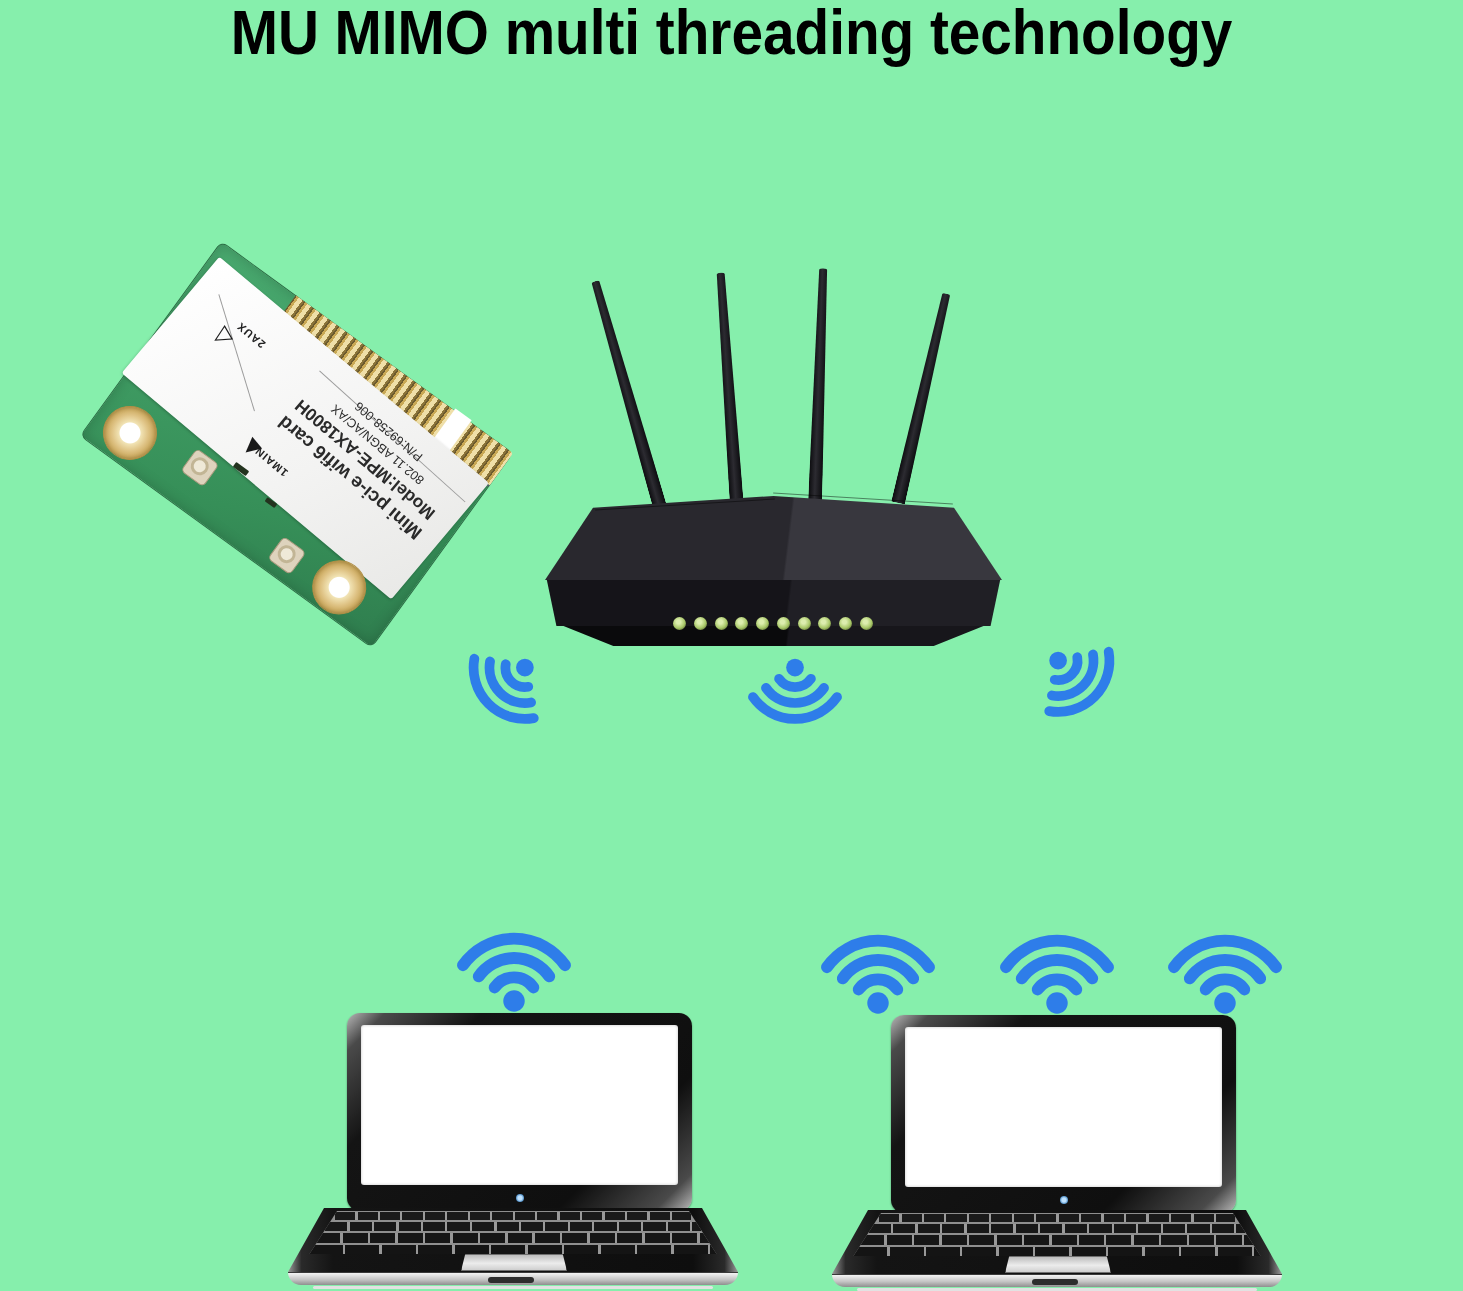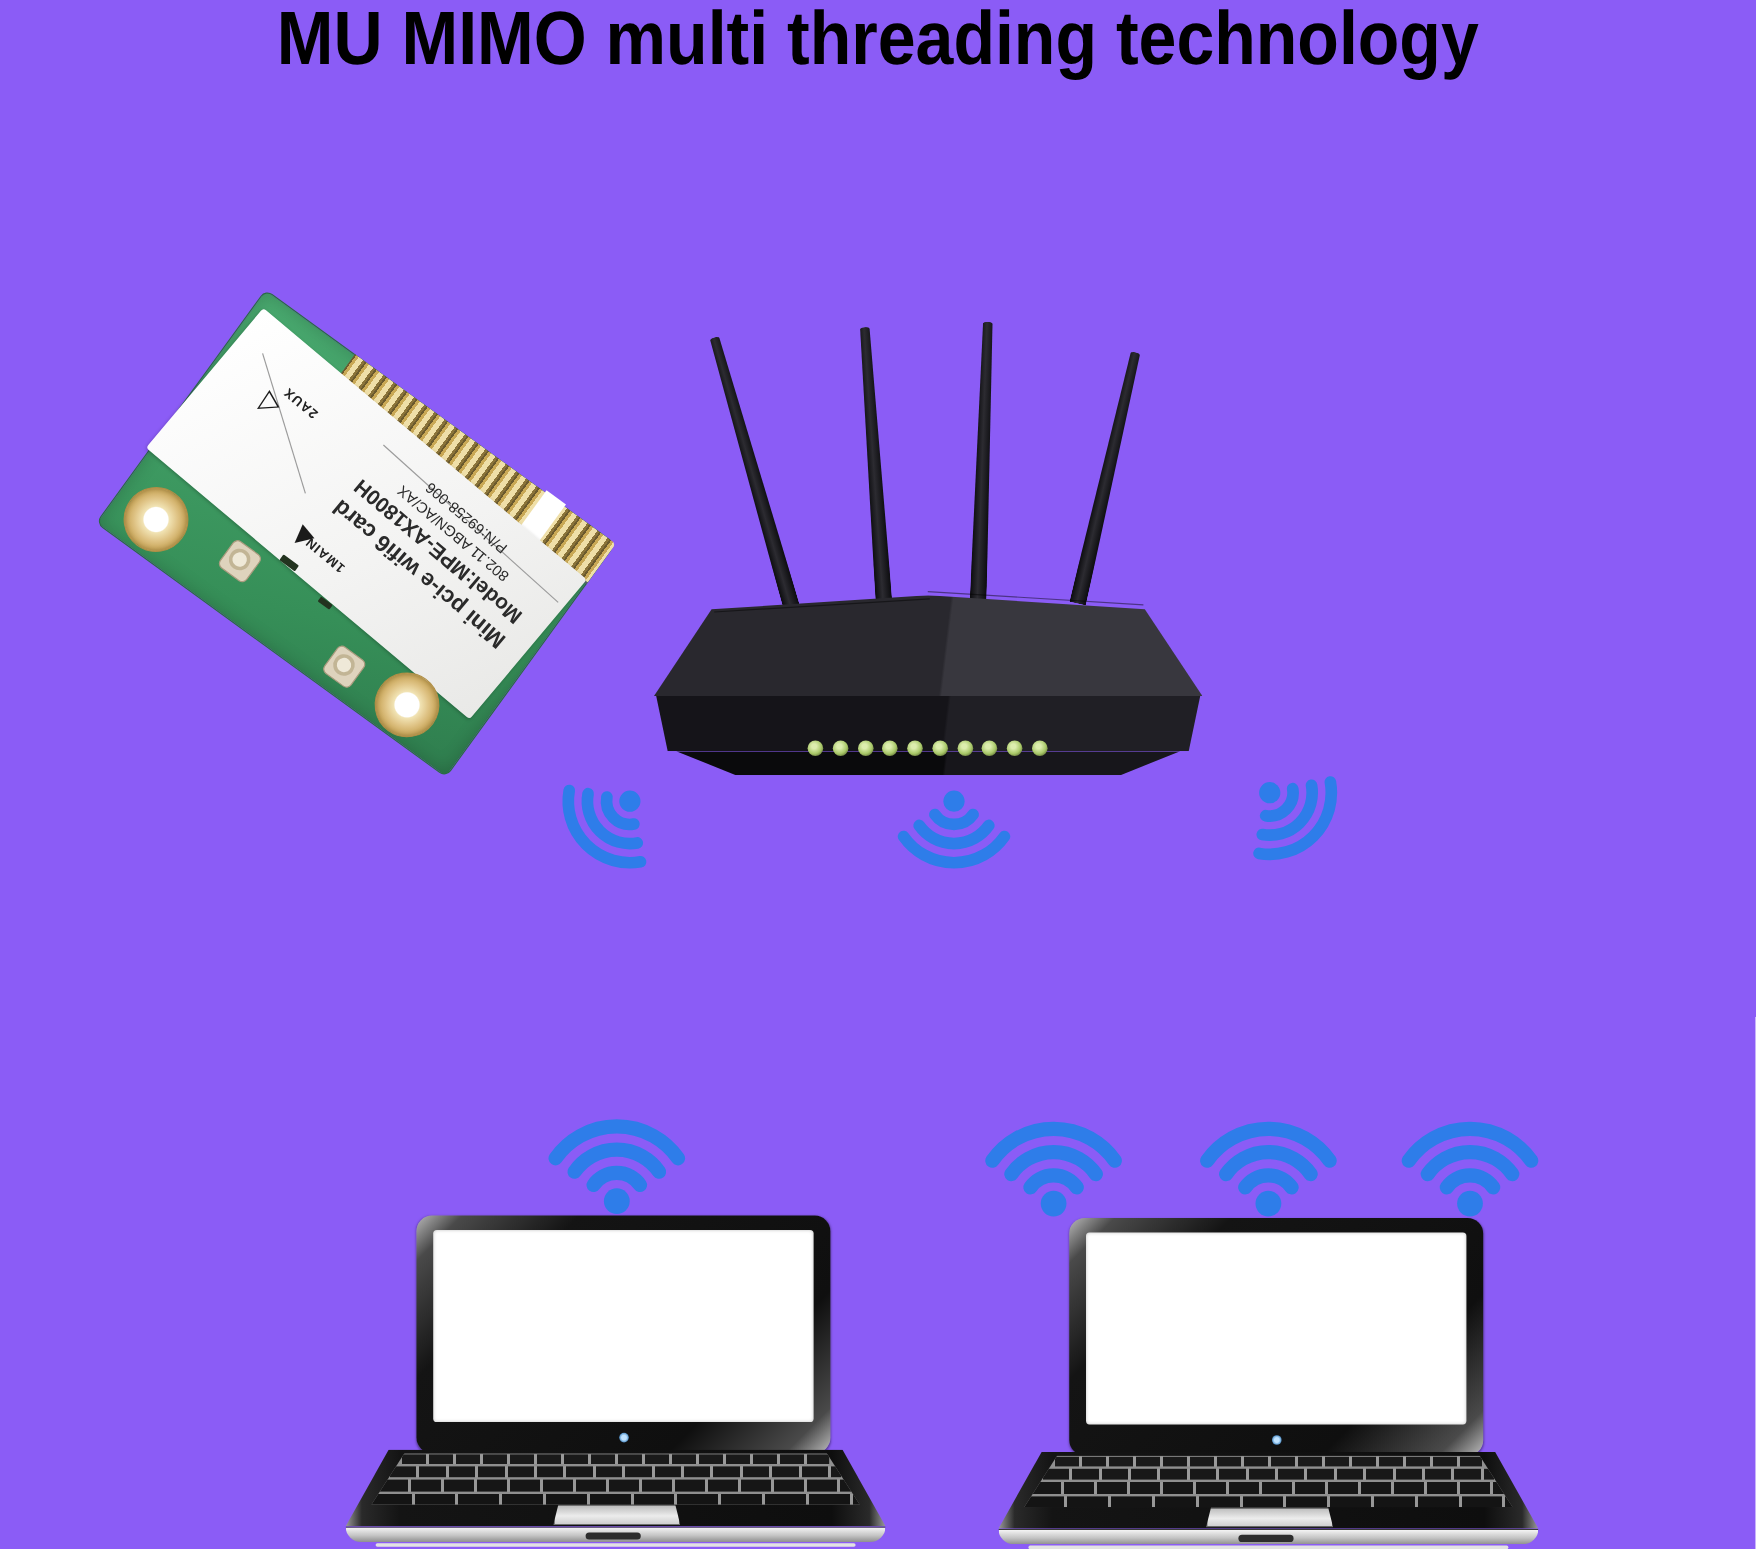--- a/index.html
+++ b/index.html
@@ -1,16 +1,16 @@
 <!DOCTYPE html>
 <html><head>
 <meta charset="utf-8">
 <style>
   html,body{margin:0;padding:0;background:#fff;font-family:"Liberation Sans",sans-serif;}
-  #canvas{position:relative;width:1463px;height:1291px;background:#8b5cf6;overflow:hidden;}
+  #canvas{position:relative;width:1463px;height:1291px;background:#86efac;overflow:hidden;}
 
   
   .headline{position:absolute;top:2px;left:0;width:1463px;text-align:center;color:#000;font-weight:bold;}
   .headline .hl{display:block;white-space:nowrap;font-size:63px;line-height:60px;}
   .headline .hl > span{display:inline-block;transform-origin:center;}
   .hl1 > span{transform:scaleX(.90);}
   .hl2 > span{transform:scaleX(.80);}
 
   
   .card{position:absolute;left:116px;top:324px;width:361px;height:241px;transform:rotate(36deg);}

